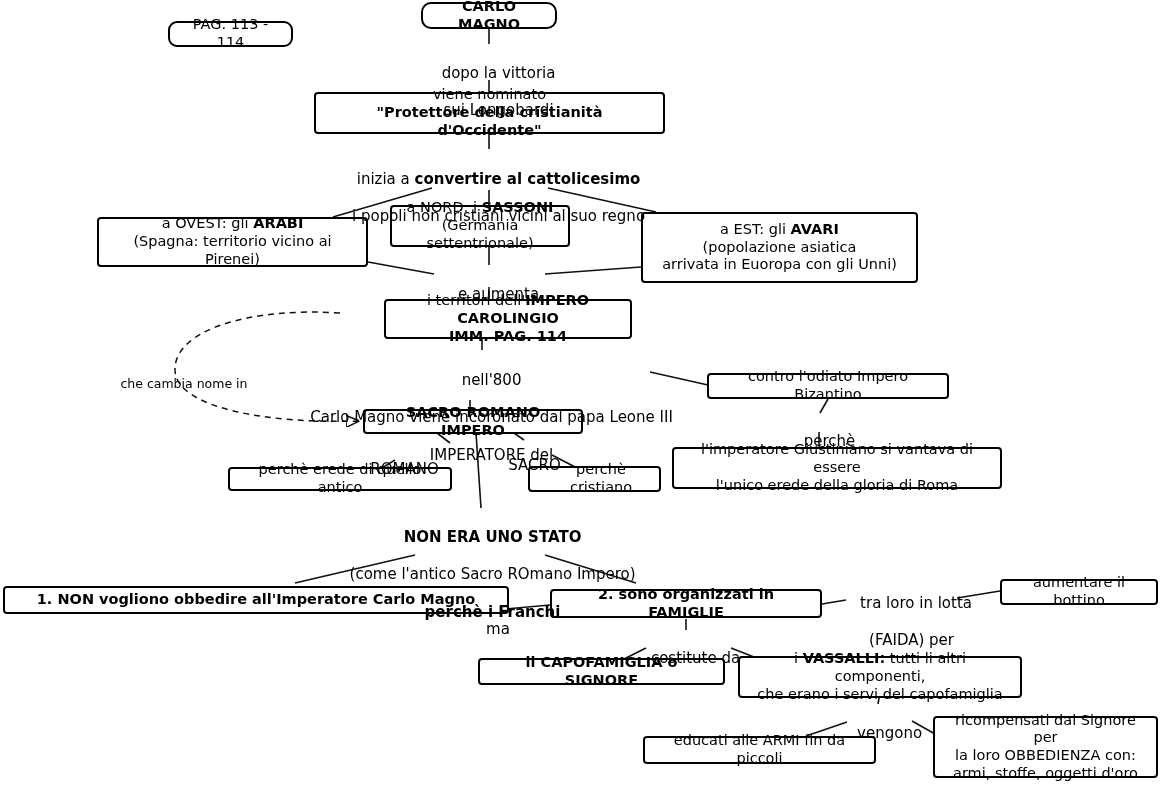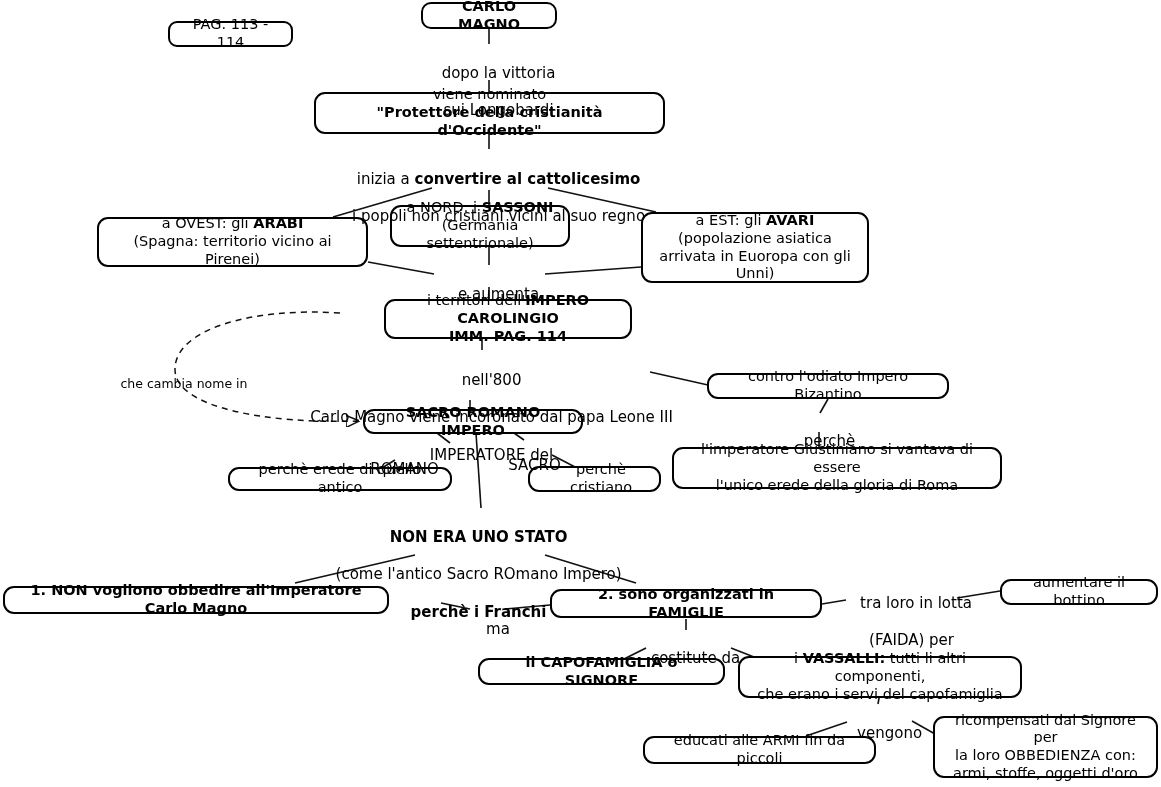--- a/index.html
+++ b/index.html
@@ -30,21 +30,21 @@
     pointer-events: none;
   }
   svg.edges line, svg.edges polyline, svg.edges path {
     stroke: #111111;
     fill: none;
   }
   .node {
     position: absolute;
     box-sizing: border-box;
     border: 2px solid #000000;
-    border-radius: 11px;
+    border-radius: 4px;
     background: #ffffff;
     display: flex;
     align-items: center;
     justify-content: center;
     text-align: center;
     line-height: 1.22;
     font-size: 14.5px;
     color: #000000;
     padding: 2px 7px;
   }
@@ -161,21 +161,21 @@
     </span>
   </div>
 
   <div class="node" style="left:390px; top:205px; width:180px; height:42px;">
     <span class="t">
       <span>a NORD: i </span><span class="b">SASSONI</span><br>
       <span>(Germania settentrionale)</span>
     </span>
   </div>
 
-  <div class="node" style="left:641px; top:212px; width:228px; height:71px;justify-content:center;">
+  <div class="node" style="left:641px; top:212px; width:277px; height:71px;justify-content:center;">
     <span class="t">
       <span>a EST: gli </span><span class="b">AVARI</span><br>
       <span>(popolazione asiatica</span><br>
       <span>arrivata in Euoropa con gli Unni)</span>
     </span>
   </div>
 
   <div class="node" style="left:352px; top:299px; width:248px; height:40px;margin-left:32px;">
     <span class="t">
       <span>i territori dell'</span><span class="b">IMPERO CAROLINGIO</span><br>
@@ -199,21 +199,21 @@
   </div>
 
   <div class="node" style="left:228px; top:467px; width:224px; height:24px;">
     <span class="t">perchè erede di quello antico</span>
   </div>
 
   <div class="node" style="left:528px; top:466px; width:133px; height:26px;padding-left:20px;">
     <span class="t">perchè cristiano</span>
   </div>
 
-  <div class="node" style="left:3px; top:586px; width:386px; height:28px;">
+  <div class="node" style="left:3px; top:586px; width:506px; height:28px;">
     <span class="t b">1. NON vogliono obbedire all'Imperatore Carlo Magno</span>
   </div>
 
   <div class="node" style="left:550px; top:589px; width:272px; height:29px;">
     <span class="t b">2. sono organizzati in FAMIGLIE</span>
   </div>
 
   <div class="node" style="left:1000px; top:579px; width:158px; height:26px;">
     <span class="t">aumentare il bottino</span>
   </div>
@@ -270,21 +270,21 @@
   </div>
 
   <div class="lbl" style="left:330px; top:441px; width:130px;">
     <span>ROMANO</span>
   </div>
 
   <div class="lbl" style="left:484px; top:437px; width:82px;">
     <span>SACRO</span>
   </div>
 
-  <div class="lbl" style="left:289px; top:509px; width:360px;">
+  <div class="lbl" style="left:303px; top:509px; width:360px;">
     <span class="b">NON ERA UNO STATO</span><br>
     <span>(come l'antico Sacro ROmano Impero)</span><br>
     <span class="b">perchè i Franchi</span>
   </div>
 
   <div class="lbl" style="left:467px; top:601px; width:42px;">
     <span>ma</span>
   </div>
 
   <div class="lbl" style="left:841px; top:575px; width:122px;">

